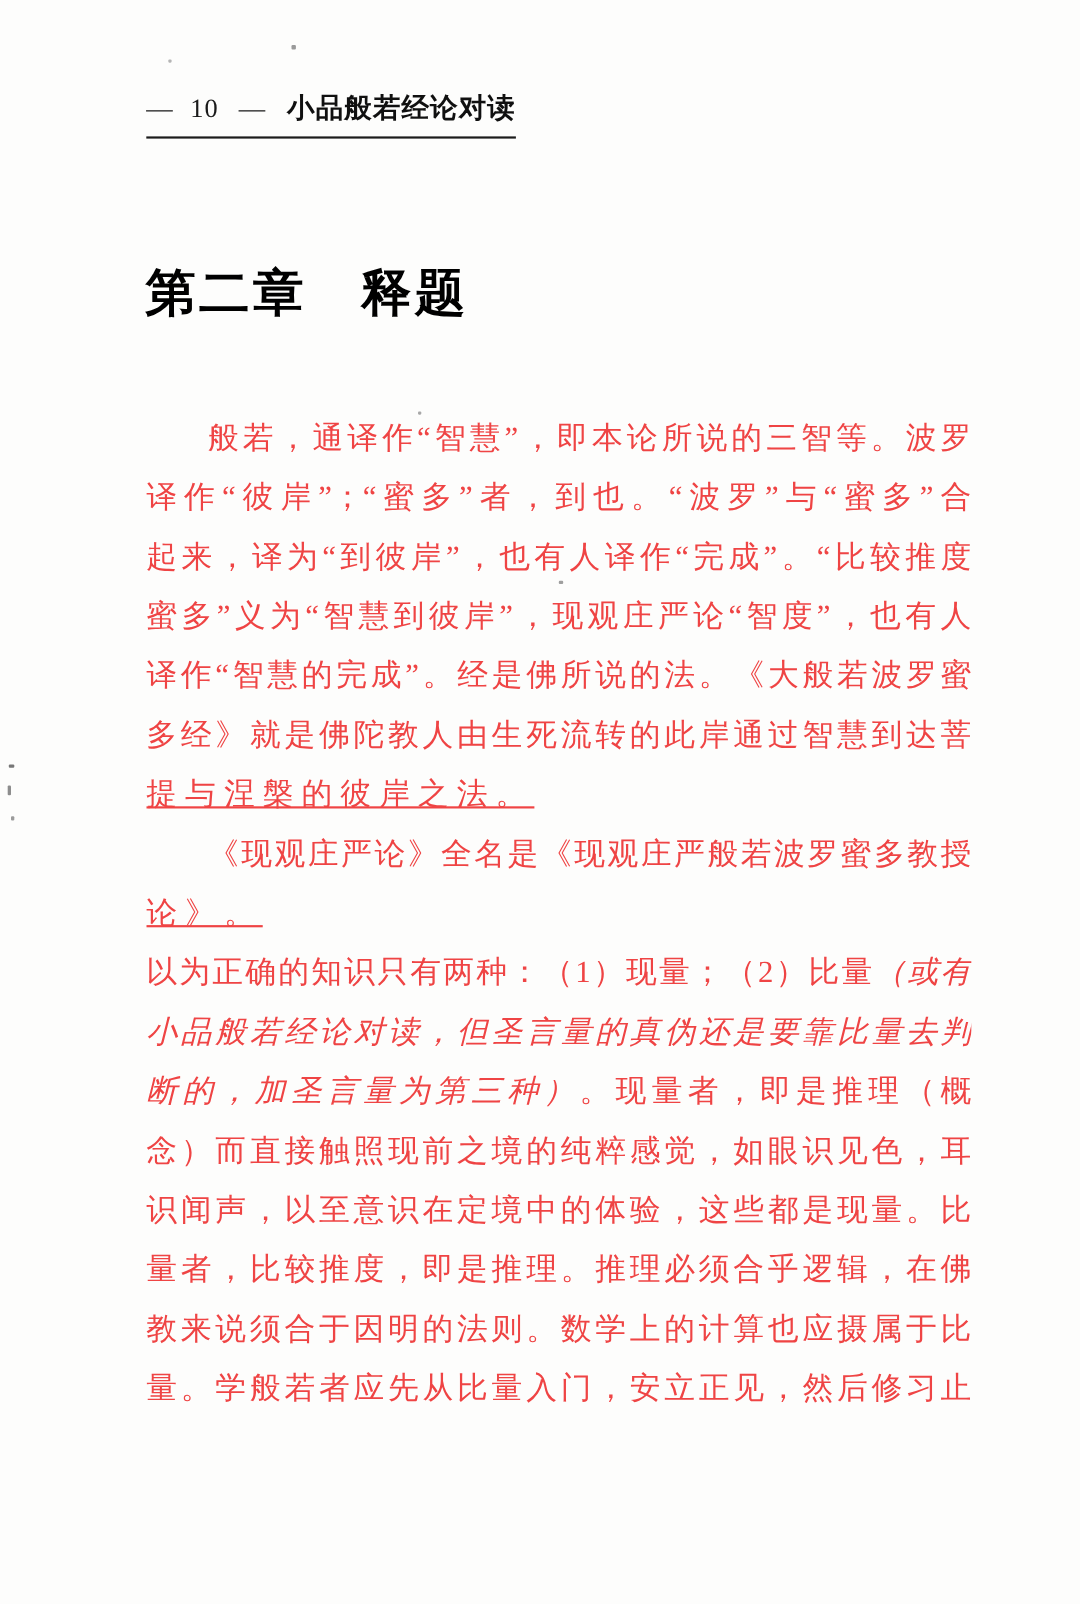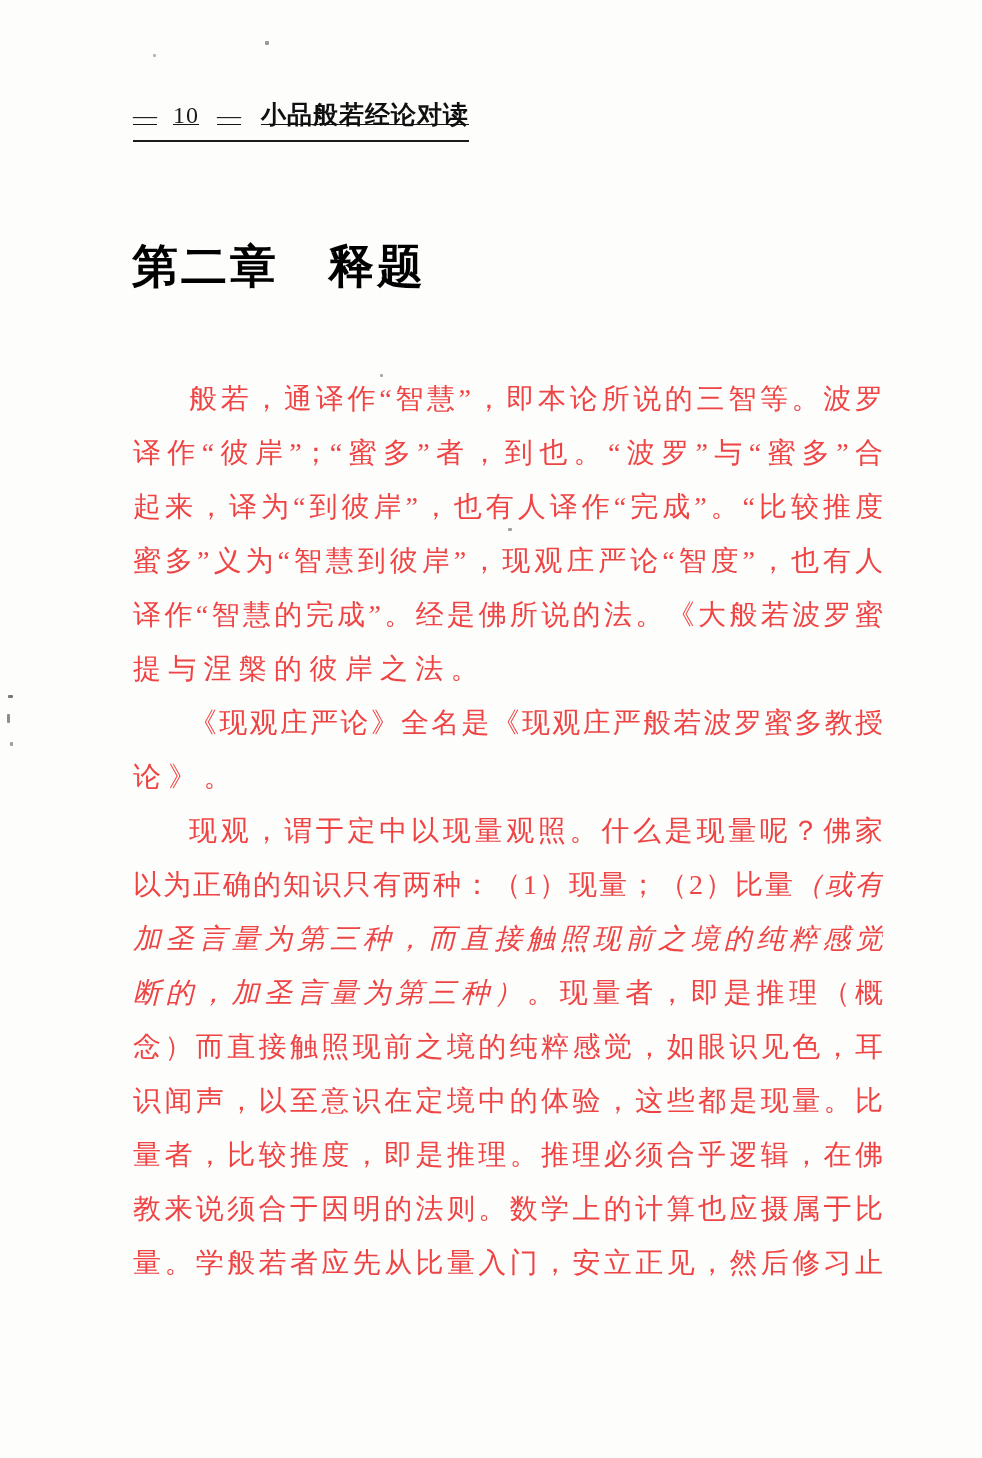--- a/index.html
+++ b/index.html
@@ -7,27 +7,26 @@
   .page{
     position:relative;
     width:982px;height:1458px;
     background:#fdfdfc;
     overflow:hidden;
     font-family:"Liberation Serif","DejaVu Serif",serif;
     color:#141414;
   }
   
   .running-header{
-    position:absolute;left:133px;top:100px;
+    position:absolute;left:133px;top:84px;
     display:inline-block;
     border-bottom:2px solid #1b1b1b;
     padding-bottom:7px;
     white-space:nowrap;
     line-height:30px;
-    text-decoration:underline;
   }
   .running-header .dash{font-size:24px;color:#222;}
   .running-header .pagenum{font-size:24px;margin:0 18px 0 16px;color:#1a1a1a;letter-spacing:1px;}
   .running-header .dash2{font-size:24px;color:#222;margin-right:20px;}
   .running-header .booktitle{font-size:25px;font-weight:700;letter-spacing:1px;color:#101010;}
   
   .chapter-title{
     position:absolute;left:132px;top:236px;
     margin:0;
     font-size:46px;font-weight:700;
@@ -41,21 +40,21 @@
     color:#ef4444;
   }
   .line{
     height:54px;line-height:54px;
     overflow:hidden;
     text-align:justify;
     text-align-last:justify;
     text-justify:inter-character;
   }
   .line.indent{text-indent:2em;}
-  .line.last{text-align-last:left;letter-spacing:0.26em;}
+  .line.last{text-align-last:left;letter-spacing:0.26em;text-decoration:underline;}
   .kai{font-style:italic;}
   .song{font-style:normal;}
   
   .speck{position:absolute;background:#8a8a8a;border-radius:1px;}
   .sp1{left:265px;top:41px;width:4px;height:4px;background:#9a9a9a;}
   .sp2{left:153px;top:54px;width:3px;height:3px;background:#b5b5b5;}
   .sp3{left:380px;top:374px;width:3px;height:3px;background:#a8a8a8;}
   .sp4{left:508px;top:528px;width:4px;height:3px;background:#9f9f9f;}
   .sp5{left:8px;top:695px;width:5px;height:3px;background:#777;}
   .sp6{left:7px;top:714px;width:3px;height:9px;background:#8d8d8d;}
@@ -72,30 +71,30 @@
 
   <h1 class="chapter-title">第二章　释题</h1>
 
   <div class="body-text">
       <div>
         <div class="line indent"><span class="song">般若，通译作“智慧”，即本论所说的三智等。波罗</span></div>
         <div class="line"><span class="song">译作“彼岸”；“蜜多”者，到也。“波罗”与“蜜多”合</span></div>
         <div class="line"><span class="song">起来，译为“到彼岸”，也有人译作“完成”。“比较推度</span></div>
         <div class="line"><span class="song">蜜多”义为“智慧到彼岸”，现观庄严论“智度”，也有人</span></div>
         <div class="line"><span class="song">译作“智慧的完成”。经是佛所说的法。《大般若波罗蜜</span></div>
+        <div class="line"><span class="song">多经》就是佛陀教人由生死流转的此岸通过智慧到达菩</span></div>
         <div class="line last"><span class="song">提与涅槃的彼岸之法。</span></div>
       </div>
       <div>
         <div class="line indent"><span class="song">《现观庄严论》全名是《现观庄严般若波罗蜜多教授</span></div>
         <div class="line last"><span class="song">论》。</span></div>
       </div>
       <div>
-        <div class="line indent"><span class="song">现观，谓于定中以现量观照。什么是现量呢？佛家</span></div>
         <div class="line"><span class="song">以为正确的知识只有两种：（1）现量；（2）比量</span><span class="kai">（或有</span></div>
-        <div class="line"><span class="kai">加圣言量为第三种，而直接触照现前之境的纯粹感觉</span></div>
+        <div class="line"><span class="kai">小品般若经论对读，但圣言量的真伪还是要靠比量去判</span></div>
         <div class="line"><span class="kai">断的，加圣言量为第三种）</span><span class="song">。现量者，即是推理（概</span></div>
         <div class="line"><span class="song">念）而直接触照现前之境的纯粹感觉，如眼识见色，耳</span></div>
         <div class="line"><span class="song">识闻声，以至意识在定境中的体验，这些都是现量。比</span></div>
         <div class="line"><span class="song">量者，比较推度，即是推理。推理必须合乎逻辑，在佛</span></div>
         <div class="line"><span class="song">教来说须合于因明的法则。数学上的计算也应摄属于比</span></div>
         <div class="line"><span class="song">量。学般若者应先从比量入门，安立正见，然后修习止</span></div>
       </div>
     </div>
 
   <div class="speck sp1"></div>

